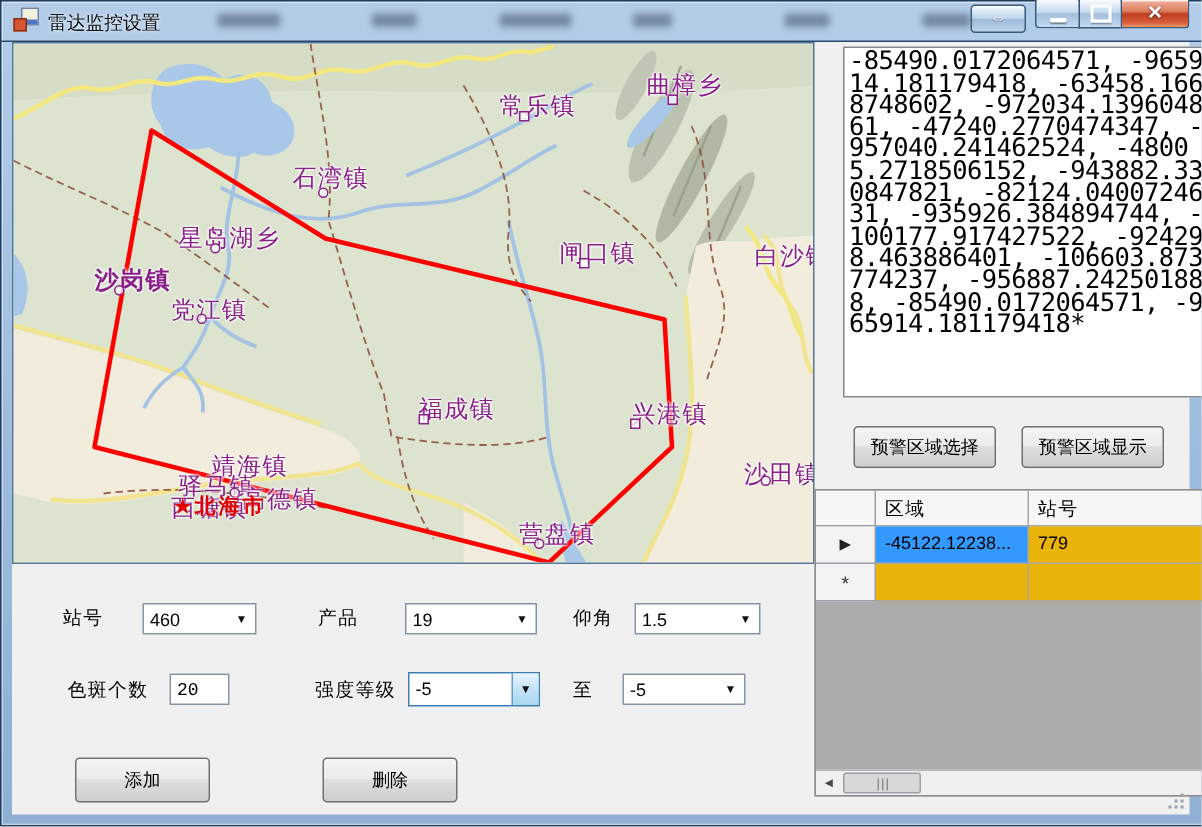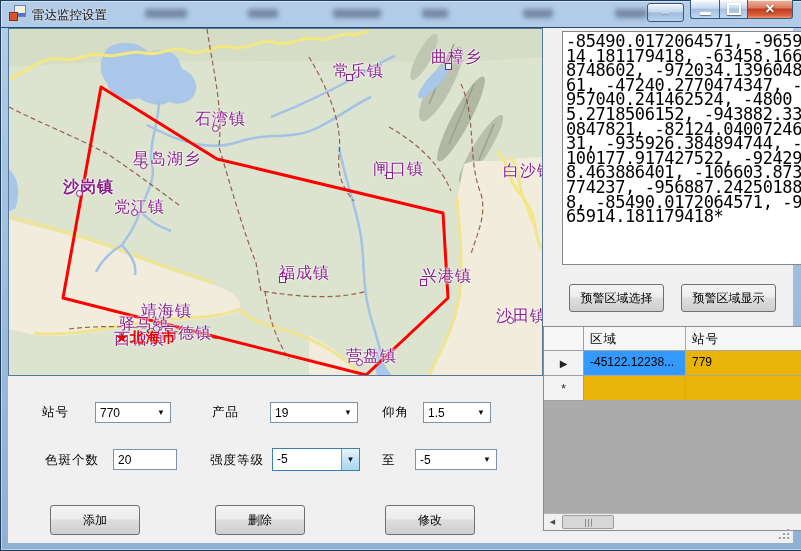--- a/index.html
+++ b/index.html
@@ -168,21 +168,21 @@
           <path d="M452,55 C468,90 458,130 472,165 C478,186 468,205 462,225"></path>
           <path d="M60,300 C110,294 160,300 210,310"></path>
           <path d="M380,98 C412,116 432,138 442,162"></path>
           <path d="M256,262 C260,290 268,312 280,330"></path>
         </g>
         <polygon id="warn-poly" fill="none" stroke="#ff0000" stroke-width="3" stroke-linejoin="round" points="92,58 208,130 434,184 439,269 357,346 54,269"></polygon>
       </svg>
       <div id="town-layer">
           <div class="town" style="left: 186px; top: 80px; color: rgb(138, 31, 138);">石湾镇</div>
           <div class="marker circle" style="left: 206px; top: 99px;"></div>
-          <div class="town" style="left: 124px; top: 120px; color: rgb(138, 31, 138);">星岛湖乡</div>
+          <div class="town" style="left: 110px; top: 120px; color: rgb(138, 31, 138);">星岛湖乡</div>
           <div class="marker circle" style="left: 134px; top: 136px;"></div>
           <div class="town" style="left: 54px; top: 148px; color: rgb(138, 31, 138); font-weight: bold;">沙岗镇</div>
           <div class="marker circle" style="left: 70px; top: 164px;"></div>
           <div class="town" style="left: 105px; top: 168px; color: rgb(138, 31, 138);">党江镇</div>
           <div class="marker circle" style="left: 125px; top: 183px;"></div>
           <div class="town" style="left: 324px; top: 32px; color: rgb(138, 31, 138);">常乐镇</div>
           <div class="marker square" style="left: 340px; top: 48px;"></div>
           <div class="town" style="left: 422px; top: 18px; color: rgb(138, 31, 138);">曲樟乡</div>
           <div class="marker square" style="left: 439px; top: 37px;"></div>
           <div class="town" style="left: 364px; top: 130px; color: rgb(138, 31, 138);">闸口镇</div>
@@ -232,50 +232,49 @@
         <div class="sc-arrow sc-left">◀</div>
         <div class="sc-thumb">
             <span class="sc-grip"></span>
           </div>
         <div class="sc-arrow sc-right">▶</div>
       </div>
     </div>
 
     <span class="flabel" style="left:34px;top:376px;">站号</span>
     <div class="combo" style="left:87px;top:374px;width:76px;">
-      <span class="val">770</span>
+      <span class="val">460</span>
       <span class="arr">▼</span>
     </div>
     <span class="flabel" style="left:204px;top:376px;">产品</span>
     <div class="combo" style="left:262px;top:374px;width:88px;">
       <span class="val">19</span>
       <span class="arr">▼</span>
     </div>
     <span class="flabel" style="left:374px;top:376px;">仰角</span>
-    <div class="combo" style="left:415px;top:374px;width:68px;">
+    <div class="combo" style="left:415px;top:374px;width:84px;">
       <span class="val">1.5</span>
       <span class="arr">▼</span>
     </div>
 
     <span class="flabel" style="left:37px;top:424px;">色斑个数</span>
-    <input class="tbox" style="left: 105px; top: 421px; width: 64px;" readonly="" value="20">
+    <input class="tbox" style="left: 105px; top: 421px; width: 40px; font-family: Liberation Mono, monospace;" readonly="" value="20">
     <span class="flabel" style="left:202px;top:424px;">强度等级</span>
     <div class="combo focused" style="left:264px;top:420px;width:88px;">
       <span class="val">-5</span>
       <span class="arrbtn">
           <span class="arr">▼</span>
         </span>
     </div>
     <span class="flabel" style="left:374px;top:424px;">至</span>
     <div class="combo" style="left:407px;top:421px;width:82px;">
       <span class="val">-5</span>
       <span class="arr">▼</span>
     </div>
 
     <button class="wbtn act-add">添加</button>
     <button class="wbtn act-del">删除</button>
-    <button class="wbtn act-mod">修改</button>
 
     <div class="grip">
         <i></i>
       </div>
   </div>
 </div>
 
 </body></html>

